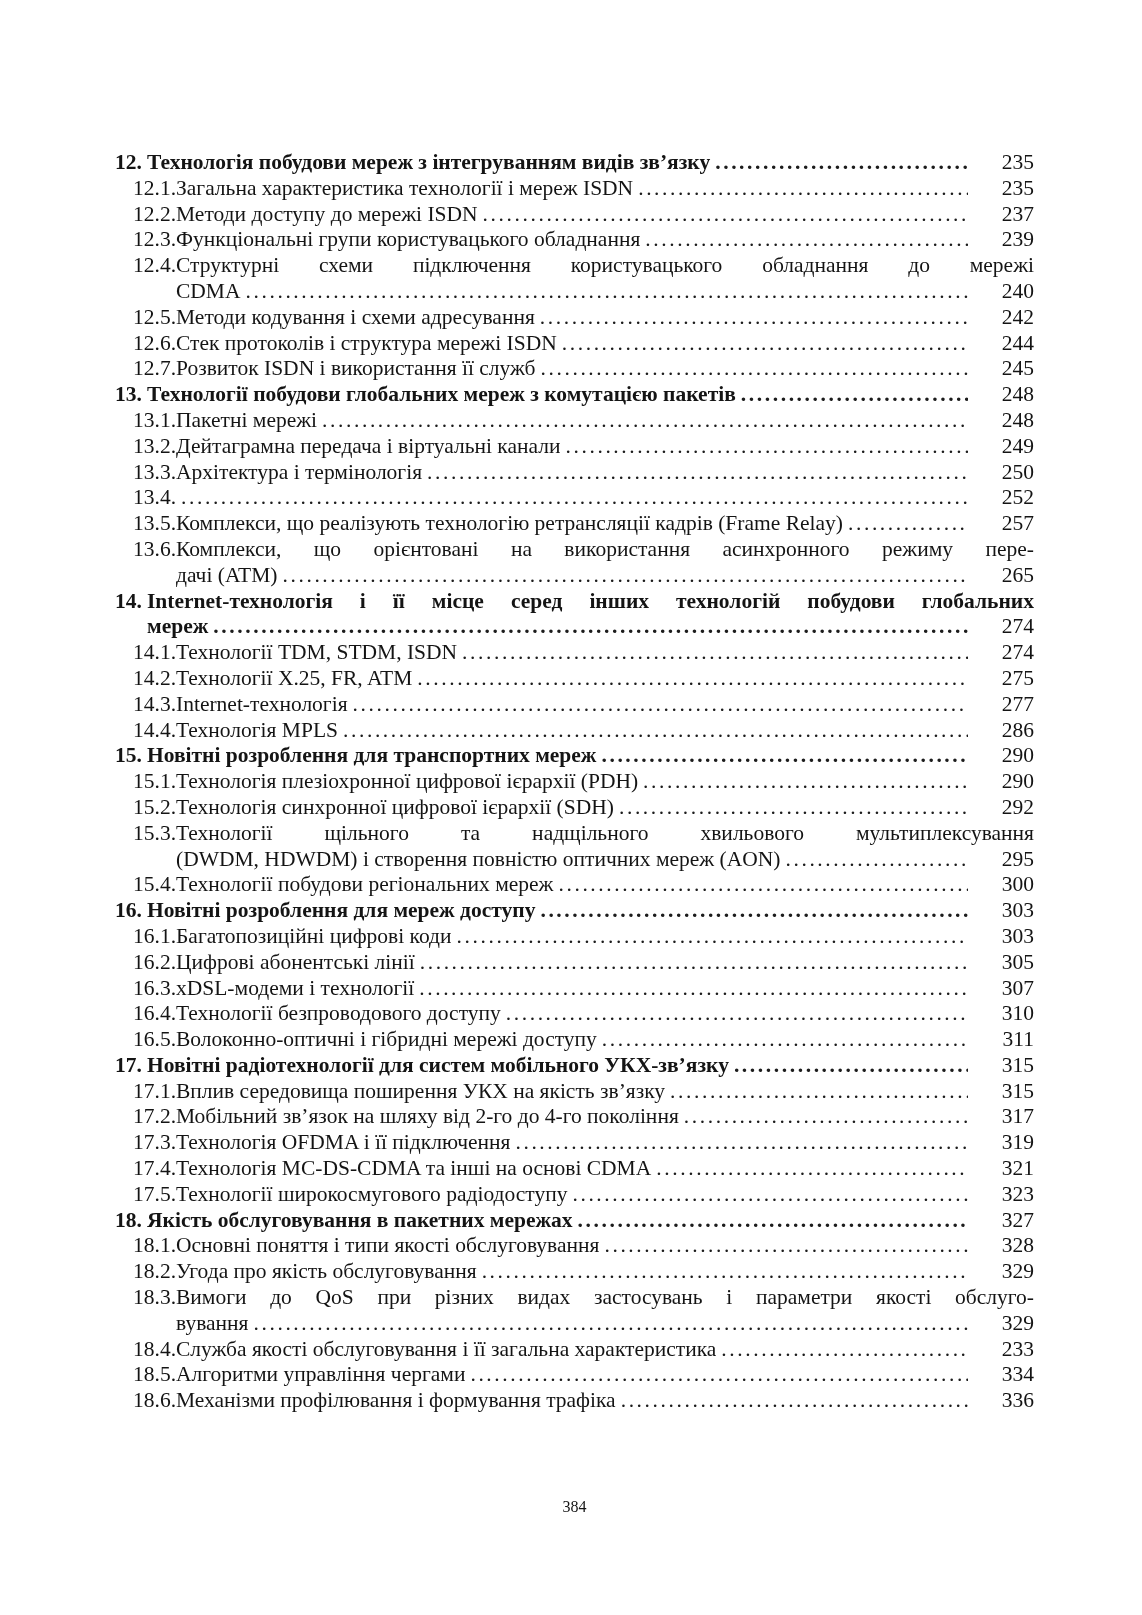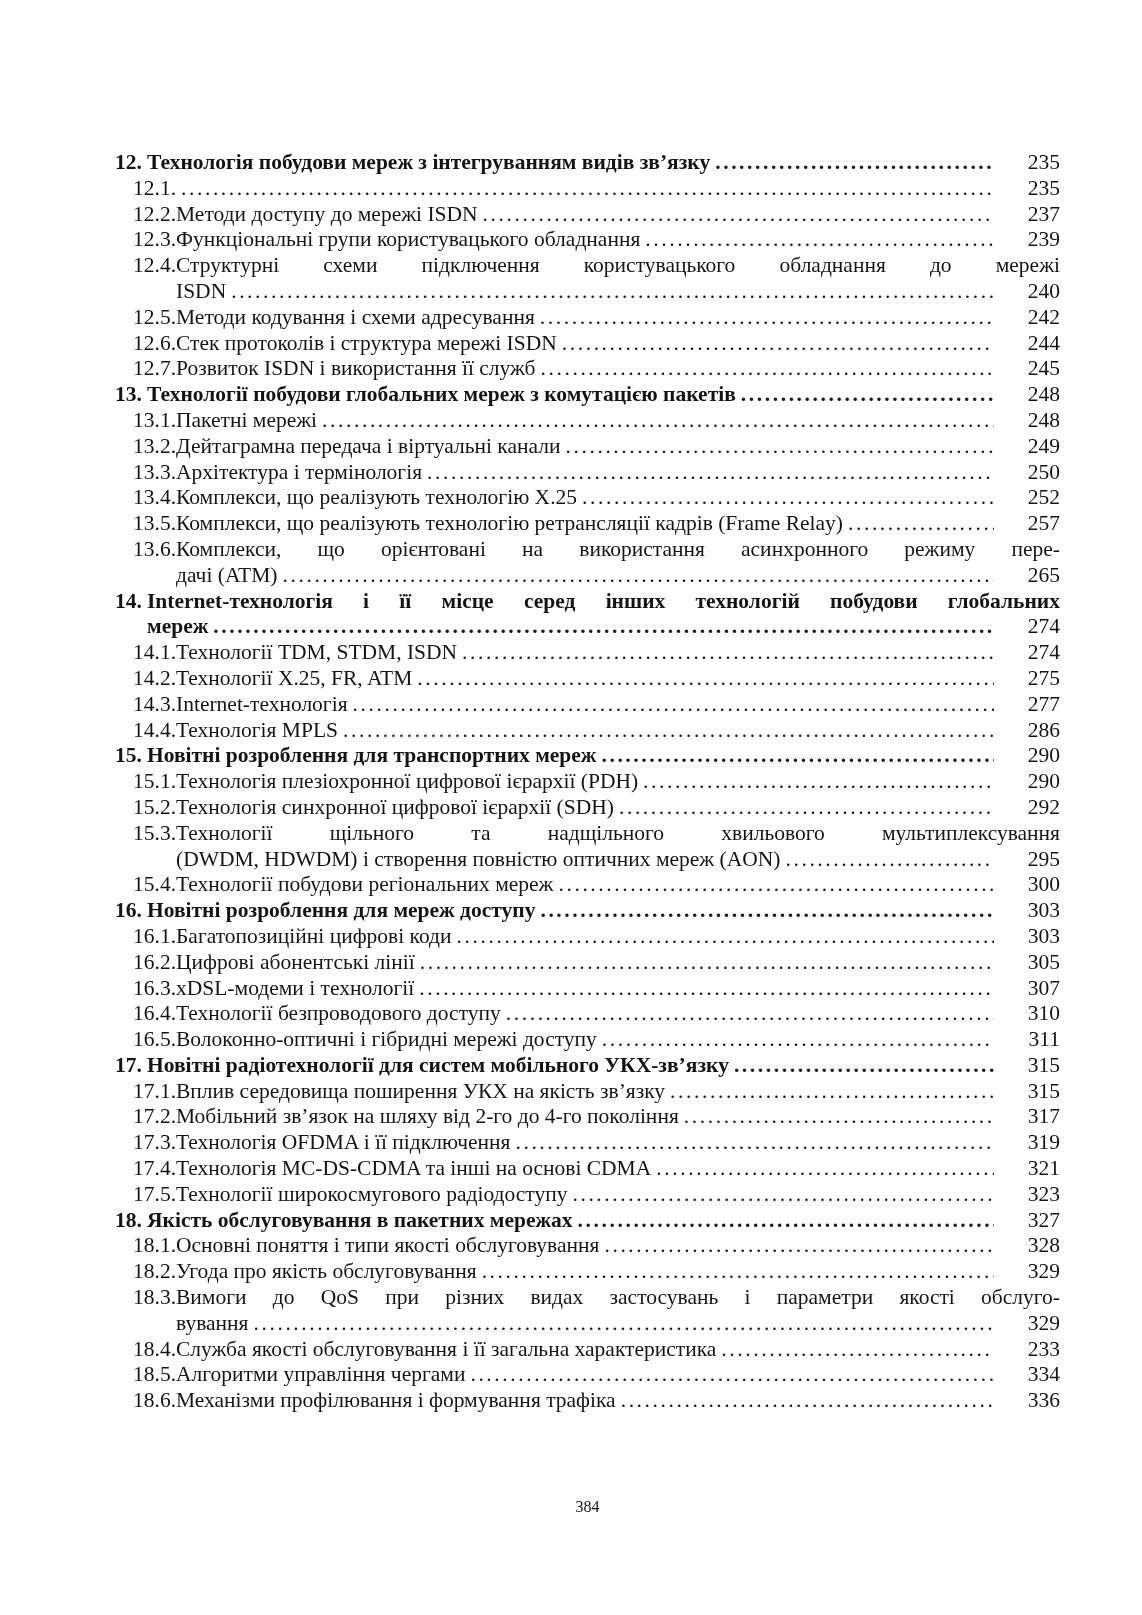--- a/index.html
+++ b/index.html
@@ -3,21 +3,21 @@
 <meta charset="utf-8">
 <style>
   html, body {
     margin: 0; padding: 0;
     width: 1142px; height: 1615px;
     background: #ffffff;
   }
   .page {
     box-sizing: border-box;
     width: 1142px; height: 1615px;
-    padding: 150px 82px 0 115px;
+    padding: 150px 108px 0 115px;
     font-family: "Liberation Serif", "DejaVu Serif", serif;
     font-size: 21.5px;
     line-height: 25.8px;
     color: #141414;
     overflow: hidden;
   }
   .entry { display: flex; align-items: flex-start; }
   .entry.bold { font-weight: 700; }
   .entry.level0 .num { width: 32px; margin-left: 0; }
   .entry.level1 .num { width: 43px; margin-left: 18px; }
@@ -59,20 +59,21 @@
             <span class="txt">Технологія побудови мереж з інтегруванням видів зв’язку</span>
             <span class="leader">............................................................................................................................................</span>
             <span class="pg">235</span>
           </div>
         </div>
       </div>
       <div class="entry level1">
         <span class="num">12.1.</span>
         <div class="body">
           <div class="line last">
+            <span class="txt">Загальна характеристика технології і мереж ISDN</span>
             <span class="leader">............................................................................................................................................</span>
             <span class="pg">235</span>
           </div>
         </div>
       </div>
       <div class="entry level1">
         <span class="num">12.2.</span>
         <div class="body">
           <div class="line last">
             <span class="txt">Методи доступу до мережі ISDN</span>
@@ -89,21 +90,21 @@
             <span class="leader">............................................................................................................................................</span>
             <span class="pg">239</span>
           </div>
         </div>
       </div>
       <div class="entry level1">
         <span class="num">12.4.</span>
         <div class="body">
           <div class="line wrap"><span class="txt">Структурні схеми підключення користувацького обладнання до мережі</span></div>
           <div class="line last">
-            <span class="txt">ISDN</span>
+            <span class="txt">CDMA</span>
             <span class="leader">............................................................................................................................................</span>
             <span class="pg">240</span>
           </div>
         </div>
       </div>
       <div class="entry level1">
         <span class="num">12.5.</span>
         <div class="body">
           <div class="line last">
             <span class="txt">Методи кодування і схеми адресування</span>
@@ -169,21 +170,20 @@
             <span class="txt">Архітектура і термінологія</span>
             <span class="leader">............................................................................................................................................</span>
             <span class="pg">250</span>
           </div>
         </div>
       </div>
       <div class="entry level1">
         <span class="num">13.4.</span>
         <div class="body">
           <div class="line last">
-            <span class="txt">Комплекси, що реалізують технологію X.25</span>
             <span class="leader">............................................................................................................................................</span>
             <span class="pg">252</span>
           </div>
         </div>
       </div>
       <div class="entry level1">
         <span class="num">13.5.</span>
         <div class="body">
           <div class="line last">
             <span class="txt">Комплекси, що реалізують технологію ретрансляції кадрів (Frame Relay)</span>

